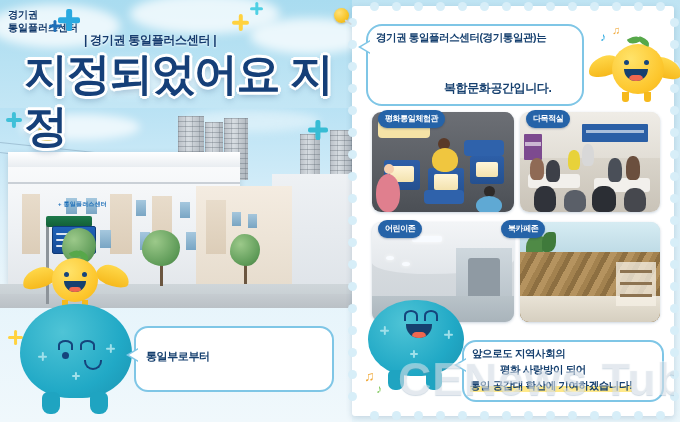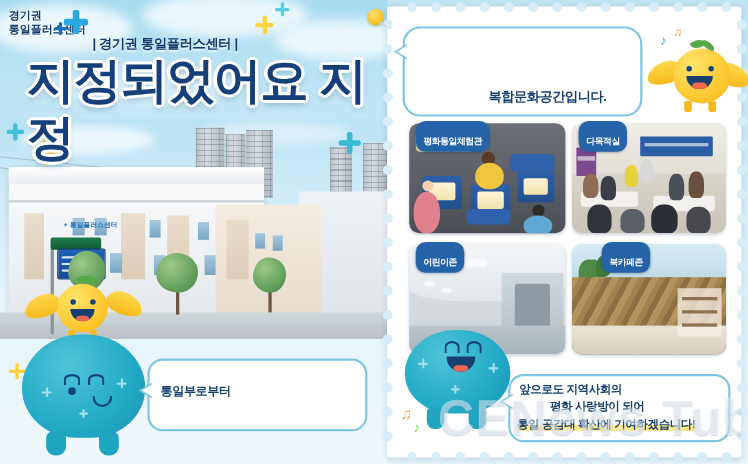--- a/index.html
+++ b/index.html
@@ -103,21 +103,21 @@
   .notch{position:absolute;width:9px;height:9px;border-radius:50%;background:#d7eef8;}
 
   .bubble{position:absolute;background:#ffffff;border:2px solid #7fc6e6;border-radius:14px;}
 
   .bub-text{position:absolute;font-weight:bold;color:#16406f;letter-spacing:-.4px;}
   .hl{background:linear-gradient(180deg,transparent 52%,#ffe98a 52%,#ffe98a 92%,transparent 92%);}
   .accent{color:#1b84c9;}
 
   .photo-card{position:absolute;border-radius:9px;overflow:hidden;box-shadow:0 1px 3px rgba(40,80,120,.25);}
   .photo-label{position:absolute;background:#2563a8;color:#fff;font-size:8px;font-weight:bold;
-    padding:13px 7px 4px;border-radius:9px;letter-spacing:-.4px;z-index:5;
+    padding:3px 7px 4px;border-radius:9px;letter-spacing:-.4px;z-index:5;
     box-shadow:0 1px 2px rgba(20,50,90,.3);}
 
   
   .ph1{background:linear-gradient(180deg,#6c6f75 0%,#595d63 60%,#4b4f55 100%);}
   .kiosk{position:absolute;background:linear-gradient(180deg,#2d5fa8,#24508f);border-radius:3px;}
   .kiosk-scr{position:absolute;background:linear-gradient(180deg,#fff5d8,#f3e2ae);border-radius:2px;}
   .fig{position:absolute;border-radius:50% 50% 45% 45%;}
   .fig-head{position:absolute;border-radius:50%;background:#f6cfae;}
   .speech{position:absolute;background:#2f62ab;border-radius:4px;}
   .speech-lt{position:absolute;background:#f5e3a6;border-radius:4px;}
@@ -343,20 +343,21 @@
       <div class="notch" style="left:568px;top:411px;"></div>
     <div class="notch" style="left:590px;top:411px;"></div>
       <div class="notch" style="left:612px;top:411px;"></div>
     <div class="notch" style="left:634px;top:411px;"></div>
       <div class="notch" style="left:656px;top:411px;"></div>
   </div>
 
   <div class="bubble" style="left:366px;top:24px;width:214px;height:78px;border-radius:16px;"></div>
   <div style="position:absolute;left:358px;top:40px;width:0;height:0;border-top:7px solid transparent;border-bottom:7px solid transparent;border-right:12px solid #7fc6e6;"></div>
   <div style="position:absolute;left:361px;top:41px;width:0;height:0;border-top:6px solid transparent;border-bottom:6px solid transparent;border-right:10px solid #fff;"></div>
+  <div class="bub-text" style="left:376px;top:31px;font-size:10.5px;">경기권 통일플러스센터(경기통일관)는</div>
   <div class="bub-text" style="left:444px;top:80px;font-size:12px;">복합문화공간입니다.</div>
 
   <div class="pin" style="left:334px;top:8px;">
     <div class="pin-head"></div>
       <div class="pin-needle"></div>
   </div>
 
   <div>
     <div class="wing" style="left:588px;top:56px;width:34px;height:20px;transform:rotate(-12deg);"></div>
     <div class="wing" style="left:648px;top:58px;width:34px;height:20px;transform:rotate(14deg) scaleX(-1);"></div>
@@ -430,21 +431,21 @@
     <div class="ph4-glass"></div>
     <div class="plant" style="left:6px;top:14px;width:18px;height:22px;"></div>
     <div class="plant" style="left:22px;top:10px;width:14px;height:20px;background:#3f7a3b;"></div>
     <div class="ph4-wood"></div>
     <div style="position:absolute;left:0;bottom:0;width:100%;height:26%;background:linear-gradient(180deg,#e9e3d6,#d6cfc0);"></div>
     <div class="shelf" style="left:96px;top:40px;width:40px;height:44px;background:rgba(245,240,230,.75);"></div>
     <div class="shelf" style="left:100px;top:48px;width:32px;height:3px;background:#8d7350;"></div>
     <div class="shelf" style="left:100px;top:60px;width:32px;height:3px;background:#8d7350;"></div>
     <div class="shelf" style="left:100px;top:72px;width:32px;height:3px;background:#8d7350;"></div>
   </div>
-  <div class="photo-label" style="left:547px;top:220px;">북카페존</div>
+  <div class="photo-label" style="left:501px;top:220px;">북카페존</div>
 
   <div>
     <div class="mascot-blue" style="left:368px;top:300px;width:96px;height:76px;"></div>
     <div style="position:absolute;left:388px;top:370px;width:16px;height:20px;background:#1fa4c1;border-radius:5px 5px 7px 7px;"></div>
     <div style="position:absolute;left:426px;top:370px;width:16px;height:20px;background:#1fa4c1;border-radius:5px 5px 7px 7px;"></div>
     <div class="eyecurve" style="left:404px;top:310px;width:10px;height:9px;"></div>
     <div class="eyecurve" style="left:424px;top:310px;width:10px;height:9px;"></div>
     <div class="mouth" style="left:406px;top:324px;width:26px;height:14px;">
         <div class="tongue"></div>
       </div>

